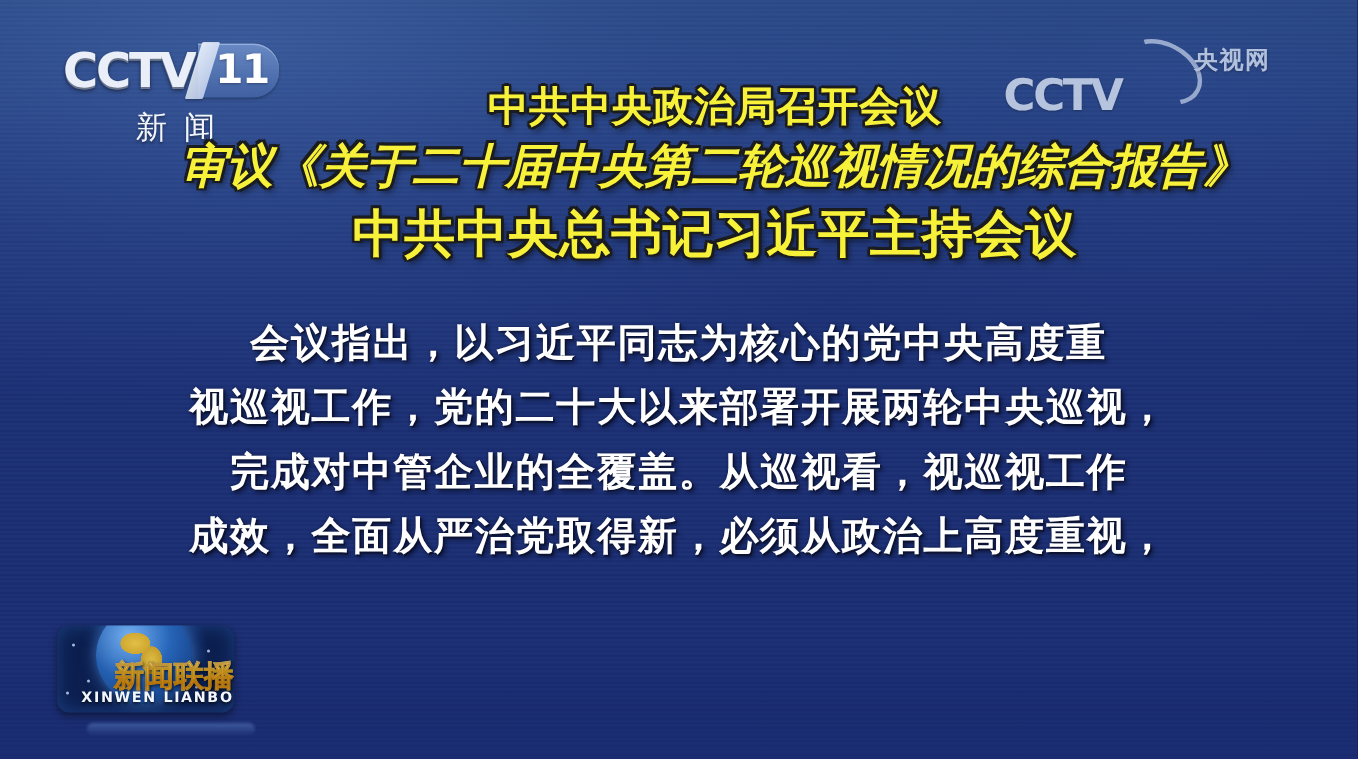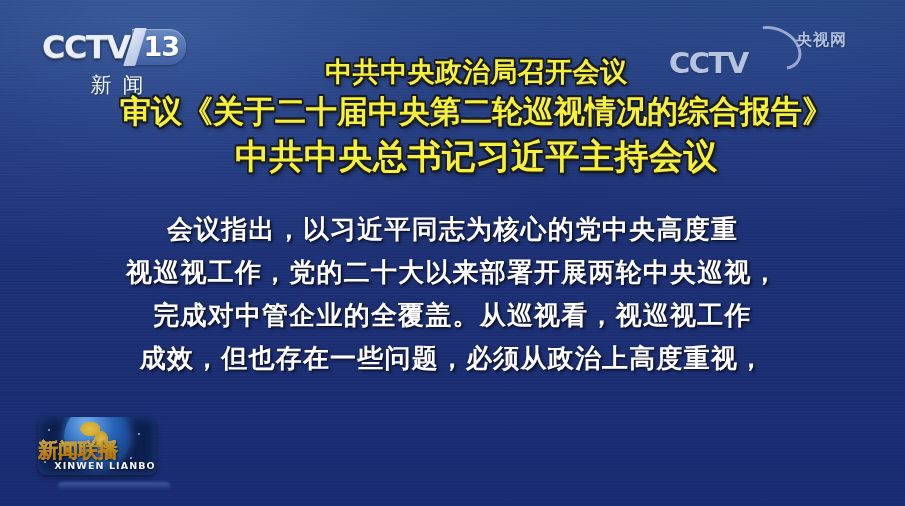--- a/index.html
+++ b/index.html
@@ -142,21 +142,21 @@
     letter-spacing:0.5px;
     text-shadow:
       -1.6px -1.6px 0 #1b1c20, 1.6px -1.6px 0 #1b1c20,
       -1.6px  1.6px 0 #1b1c20, 1.6px  1.6px 0 #1b1c20,
        0 -1.8px 0 #1b1c20, 0 1.8px 0 #1b1c20,
       -1.8px 0 0 #1b1c20, 1.8px 0 0 #1b1c20,
        2px 3px 4px rgba(0,0,0,0.55);
     padding-left: 48px;
   }
   #hl1 { font-size:27px; padding-bottom:11px; }
-  #hl2 { font-size:31px; padding-bottom:12px; letter-spacing:0px; }
+  #hl2 { font-size:31px; padding-bottom:12px; letter-spacing:0px;font-style:italic; }
   #hl3 { font-size:34px; }
 
   
   #body-text {
     position:absolute; left:0; right:0; top:208px;
   }
   .bline {
     text-align:center;
     font-size:26px; font-weight:bold;
     color:#ffffff;
@@ -197,21 +197,21 @@
       radial-gradient(ellipse 14px 10px at 30% 35%, #e8c23f 0%, #d7a827 70%, rgba(0,0,0,0) 72%),
       radial-gradient(ellipse 10px 13px at 62% 68%, #e8c23f 0%, #cfa023 70%, rgba(0,0,0,0) 72%);
     opacity:0.95;
   }
   .star {
     position:absolute; width:2px; height:2px;
     background:#cfe2ff; border-radius:50%; opacity:0.8;
   }
   #badge-cn {
     position:absolute; left:0; right:0; top:20px;
-    text-align:left;
+    text-align:right;
     font-size:20px; font-weight:bold;
     letter-spacing:0px;
     background:linear-gradient(to bottom, #fff3b0 0%, #f6cf3a 38%, #e09b14 72%, #f2d257 100%);
     -webkit-background-clip:text; background-clip:text;
     color:transparent;
     -webkit-text-stroke:0.4px rgba(120,60,0,0.45);
     filter:drop-shadow(1px 1px 1px rgba(0,0,0,0.6));
   }
   #badge-en {
     position:absolute; left:16px; right:0; bottom:4px;
@@ -234,21 +234,21 @@
 
 <div id="screen">
 
   <div id="scan"></div>
   <div id="bandlow"></div>
 
   <div id="chanlogo">
     <div class="cctv-row">
       <span class="cctv-word">CCTV</span>
       <span class="cctv-13box">
-        <span class="cctv-num">13</span>
+        <span class="cctv-num">11</span>
       </span>
     </div>
     <div id="chansub">新闻</div>
   </div>
 
   <div id="watermark">
     <div id="wm-arc"></div>
     <div id="wm-cn">央视网</div>
     <div id="wm-main">
       <span id="wm-cctv">CCTV</span>
@@ -258,21 +258,21 @@
   <div id="headline">
     <div class="hl" id="hl1">中共中央政治局召开会议</div>
     <div class="hl" id="hl2">审议《关于二十届中央第二轮巡视情况的综合报告》</div>
     <div class="hl" id="hl3">中共中央总书记习近平主持会议</div>
   </div>
 
   <div id="body-text">
     <div class="bline">会议指出，以习近平同志为核心的党中央高度重</div>
     <div class="bline">视巡视工作，党的二十大以来部署开展两轮中央巡视，</div>
     <div class="bline">完成对中管企业的全覆盖。从巡视看，视巡视工作</div>
-    <div class="bline">成效，但也存在一些问题，必须从政治上高度重视，</div>
+    <div class="bline">成效，全面从严治党取得新，必须从政治上高度重视，</div>
   </div>
 
   <div id="badge">
     <div id="globe"></div>
     <span class="star" style="left:10px;  top:12px;"></span>
     <span class="star" style="left:20px;  top:36px;"></span>
     <span class="star" style="left:100px; top:16px;"></span>
     <span class="star" style="left:92px;  top:40px;"></span>
     <span class="star" style="left:6px;   top:44px;"></span>
     <div id="badge-cn">新闻联播</div>

